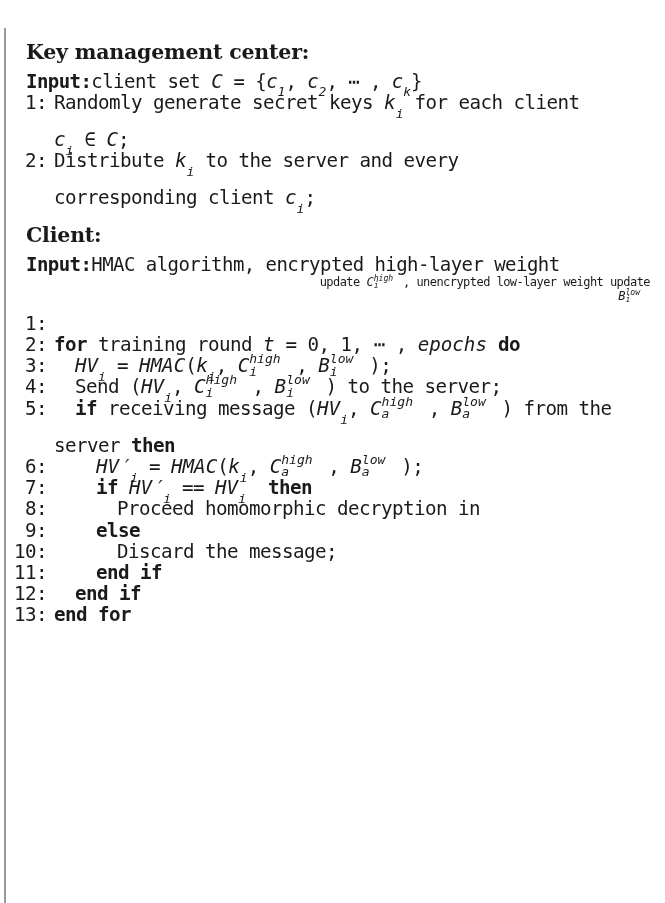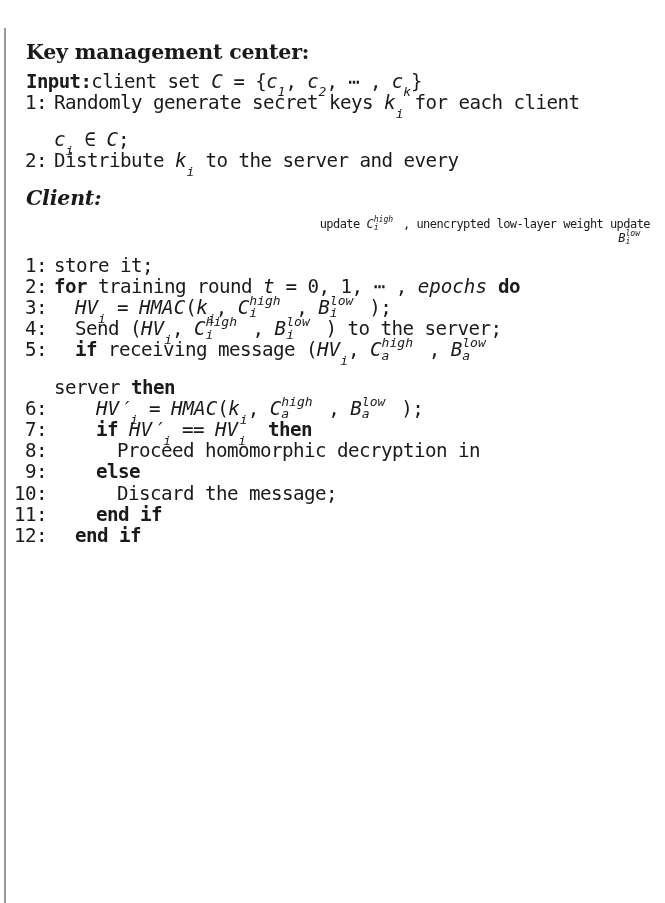--- a/index.html
+++ b/index.html
@@ -35,21 +35,21 @@
   }
 
   .section-head {
     font-family: "DejaVu Serif", serif;
     font-weight: bold;
     font-size: 20.5px;
     line-height: 1.0;
     letter-spacing: -0.2px;
     margin: 0 0 9px 12px;
   }
-  .section-head.client { margin-top: 18px; font-style: italic; }
+  .section-head.client { margin-top: 18px; }
 
   .io-line {
     font-size: 19px;
     line-height: 1.0;
     margin: 0 0 2px 12px;
     white-space: nowrap;
     letter-spacing: -0.55px;
   }
   .io-label {
     font-family: "DejaVu Sans Mono", monospace;
@@ -153,36 +153,39 @@
     <div class="step-body i0">
       <span class="wrapline"><span>Randomly generate secret keys </span><span class="mv">k</span><sub>i</sub><span> for each client</span></span>
       <span class="wrapline"><span class="mv">c</span><sub>i</sub><span> ∈ </span><span class="mv">C</span><span>;</span></span>
     </div>
   </div>
 
   <div class="step">
     <div class="step-num">2:</div>
     <div class="step-body i0">
       <span class="wrapline"><span>Distribute </span><span class="mv">k</span><sub>i</sub><span> to the server and every</span></span>
+      <span class="wrapline"><span>corresponding client </span><span class="mv">c</span><sub>i</sub><span>;</span></span>
     </div>
   </div>
 
   <div class="section-head client">Client:</div>
 
+  <div class="io-line">
+    <span class="io-label">Input:</span><span>HMAC algorithm, encrypted high-layer weight</span>
+  </div>
   <div class="cont-line" style="margin-left:57px;">
     <span>update </span><span class="mv">C</span><span class="stack"><sup>high</sup><sub>i</sub></span><span class="sp-high"></span><span>, unencrypted low-layer weight update</span>
   </div>
   <div class="cont-line" style="margin-left:57px;">
     <span class="mv">B</span><span class="stack"><sup>low</sup><sub>i</sub></span><span class="sp-low"></span>
   </div>
 
   <div class="step" style="margin-top:12px;">
     <div class="step-num">1:</div>
     <div class="step-body i0">
-      <span class="wrapline">store it;</span>
     </div>
   </div>
 
   <div class="step">
     <div class="step-num">2:</div>
     <div class="step-body i0">
       <span class="kw">for</span><span> training round </span><span class="mv">t</span><span> = 0, 1, ⋯ , </span><span class="mv">epochs</span><span>&nbsp;</span><span class="kw">do</span>
     </div>
   </div>
 
@@ -196,21 +199,21 @@
   <div class="step">
     <div class="step-num">4:</div>
     <div class="step-body i1">
       <span>Send (</span><span class="mv">HV</span><sub>i</sub><span>, </span><span class="mv">C</span><span class="stack"><sup>high</sup><sub>i</sub></span><span class="sp-high"></span><span>, </span><span class="mv">B</span><span class="stack"><sup>low</sup><sub>i</sub></span><span class="sp-low"></span><span>) to the server;</span>
     </div>
   </div>
 
   <div class="step">
     <div class="step-num">5:</div>
     <div class="step-body i1">
-      <span class="wrapline"><span class="kw">if</span><span> receiving message (</span><span class="mv">HV</span><sub>i</sub><span>, </span><span class="mv">C</span><span class="stack"><sup>high</sup><sub>a</sub></span><span class="sp-high"></span><span>, </span><span class="mv">B</span><span class="stack"><sup>low</sup><sub>a</sub></span><span class="sp-low"></span></span>
+      <span class="wrapline"><span class="kw">if</span><span> receiving message (</span><span class="mv">HV</span><sub>i</sub><span>, </span><span class="mv">C</span><span class="stack"><sup>high</sup><sub>a</sub></span><span class="sp-high"></span><span>, </span><span class="mv">B</span><span class="stack"><sup>low</sup><sub>a</sub></span><span class="sp-low"></span><span>) from the</span></span>
       <span class="wrapline" style="margin-left:-21px;"><span>server </span><span class="kw">then</span></span>
     </div>
   </div>
 
   <div class="step">
     <div class="step-num">6:</div>
     <div class="step-body i2">
       <span class="mv">HV</span><span class="prime">′</span><sub>i</sub><span> = </span><span class="mv">HMAC</span><span>(</span><span class="mv">k</span><sub>i</sub><span>, </span><span class="mv">C</span><span class="stack"><sup>high</sup><sub>a</sub></span><span class="sp-high"></span><span>, </span><span class="mv">B</span><span class="stack"><sup>low</sup><sub>a</sub></span><span class="sp-low"></span><span>);</span>
     </div>
   </div>
@@ -248,14 +251,20 @@
     </div>
   </div>
 
   <div class="step">
     <div class="step-num">12:</div>
     <div class="step-body i1">
       <span class="kw">end if</span>
     </div>
   </div>
 
+  <div class="step">
+    <div class="step-num">13:</div>
+    <div class="step-body i0">
+      <span class="kw">end for</span>
+    </div>
+  </div>
 
 </div>
 
 </body></html>

